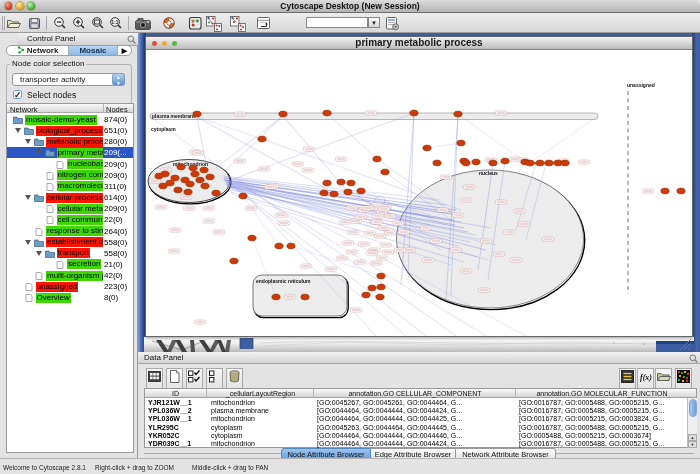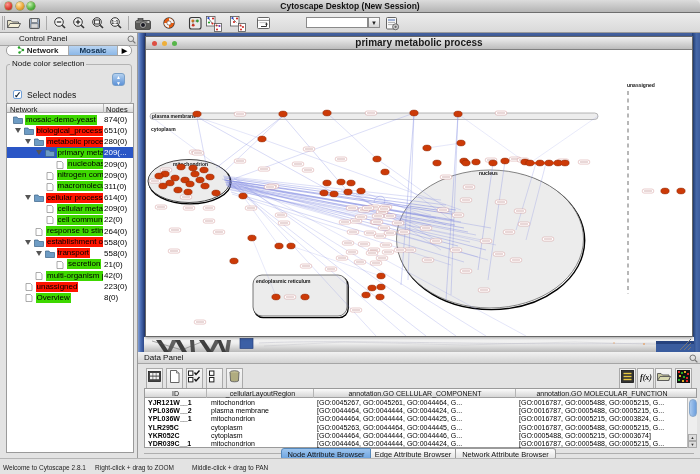--- a/index.html
+++ b/index.html
@@ -9,21 +9,21 @@
 #titlebar .title{width:100%;text-align:center;font-size:8.5px;font-weight:bold;color:#111;line-height:12px;}
 .tl{position:absolute;border-radius:50%;}
 
 #toolbar{left:0;top:13px;width:700px;height:20px;background:linear-gradient(#ececec,#d9d9d9);border-bottom:1px solid #9b9b9b;}
 .tsep{position:absolute;top:3px;width:1px;height:14px;background:#aaa;}
 #searchlbl{left:278px;top:5px;font-size:8px;color:#333;padding-left:28px;}
 #searchbox{left:306px;top:4px;width:62px;height:11px;background:#fff;border:1px solid #8a8a8a;}
 #searcharrow{left:368px;top:4px;width:12px;height:11px;background:linear-gradient(#fdfdfd,#d5d5d5);border:1px solid #8a8a8a;font-size:6px;text-align:center;line-height:10px;color:#222;}
 
 #cpanel{left:0;top:33px;width:138px;height:425px;background:#e3e3e3;border-right:1px solid #9a9a9a;}
-#cpanel .ptitle{left:0;top:0;width:137px;height:13px;background:linear-gradient(#f2f2f2,#d2d2d2);border-bottom:1px solid #a5a5a5;font-size:8px;color:#111;line-height:12px;padding-left:19px;}
+#cpanel .ptitle{left:17px;top:0;width:137px;height:13px;background:linear-gradient(#f2f2f2,#d2d2d2);border-bottom:1px solid #a5a5a5;font-size:8px;color:#111;line-height:12px;padding-left:10px;}
 #tabs{left:6px;top:12px;width:126px;height:11px;background:#fff;border:1px solid #9f9f9f;border-radius:5px;overflow:hidden;display:flex;}
 #tabs .seg{font-size:8px;font-weight:bold;color:#222;text-align:center;line-height:10px;}
 #tabs .seg1{width:62px;border-right:1px solid #aaa;}
 #tabs .seg2{width:49px;background:linear-gradient(#b8d4f2,#8cb8e8);border-right:1px solid #aaa;color:#103050;}
 #tabs .seg3{width:13px;font-size:7px;color:#000;}
 #gbox{left:6px;top:31px;width:126px;height:40px;border:1px solid #b3b3b3;border-radius:3px;}
 #gboxlbl{left:10px;top:26px;background:#e3e3e3;font-size:8px;color:#111;padding:0 2px;}
 #combo{left:12px;top:40px;width:113px;height:13px;background:#fff;border:1px solid #999;border-radius:3px;font-size:8px;color:#111;line-height:12px;padding-left:7px;}
 #combobtn{left:112px;top:40px;width:13px;height:13px;border-radius:3px;background:linear-gradient(#b5d2f0,#5d92d8);border:1px solid #7aa0c8;color:#fff;font-size:5px;line-height:6px;text-align:center;}
 #cbx{left:13px;top:57px;width:9px;height:9px;background:#fff;border:1px solid #6f9fd8;border-radius:2px;color:#123;font-size:9px;line-height:9px;font-weight:bold;}
@@ -191,20 +191,21 @@
           <circle cx="2" cy="1.5" r="1.2" fill="#2a2"></circle>
           <circle cx="6" cy="4" r="1.2" fill="#2a2"></circle>
           <circle cx="2.5" cy="6.5" r="1.2" fill="#2a2"></circle>
           <path d="M2 1.5 L6 4 L2.5 6.5" stroke="#383" stroke-width="0.7" fill="none"></path>
         </svg> Network</div>
     <div class="seg seg2">Mosaic</div>
     <div class="seg seg3">▶</div>
   </div>
   <div class="abs" id="gbox"></div>
   <div class="abs" id="gboxlbl">Node color selection</div>
+  <div class="abs" id="combo">transporter activity</div>
   <div class="abs" id="combobtn">▲<br>▼</div>
   <div class="abs" id="cbx">✓</div>
   <div class="abs" id="cbxlbl">Select nodes</div>
   <div class="abs" id="treebox">
     <div class="abs" id="treehdr">
         <span style="position:absolute;left:3px;top:0.5px">Network</span>
         <span style="position:absolute;left:99px;top:0.5px">Nodes</span>
         <span style="position:absolute;left:96px;top:0;width:1px;height:9px;background:#b5b5b5"></span>
       </div>
     <div id="treerows">

